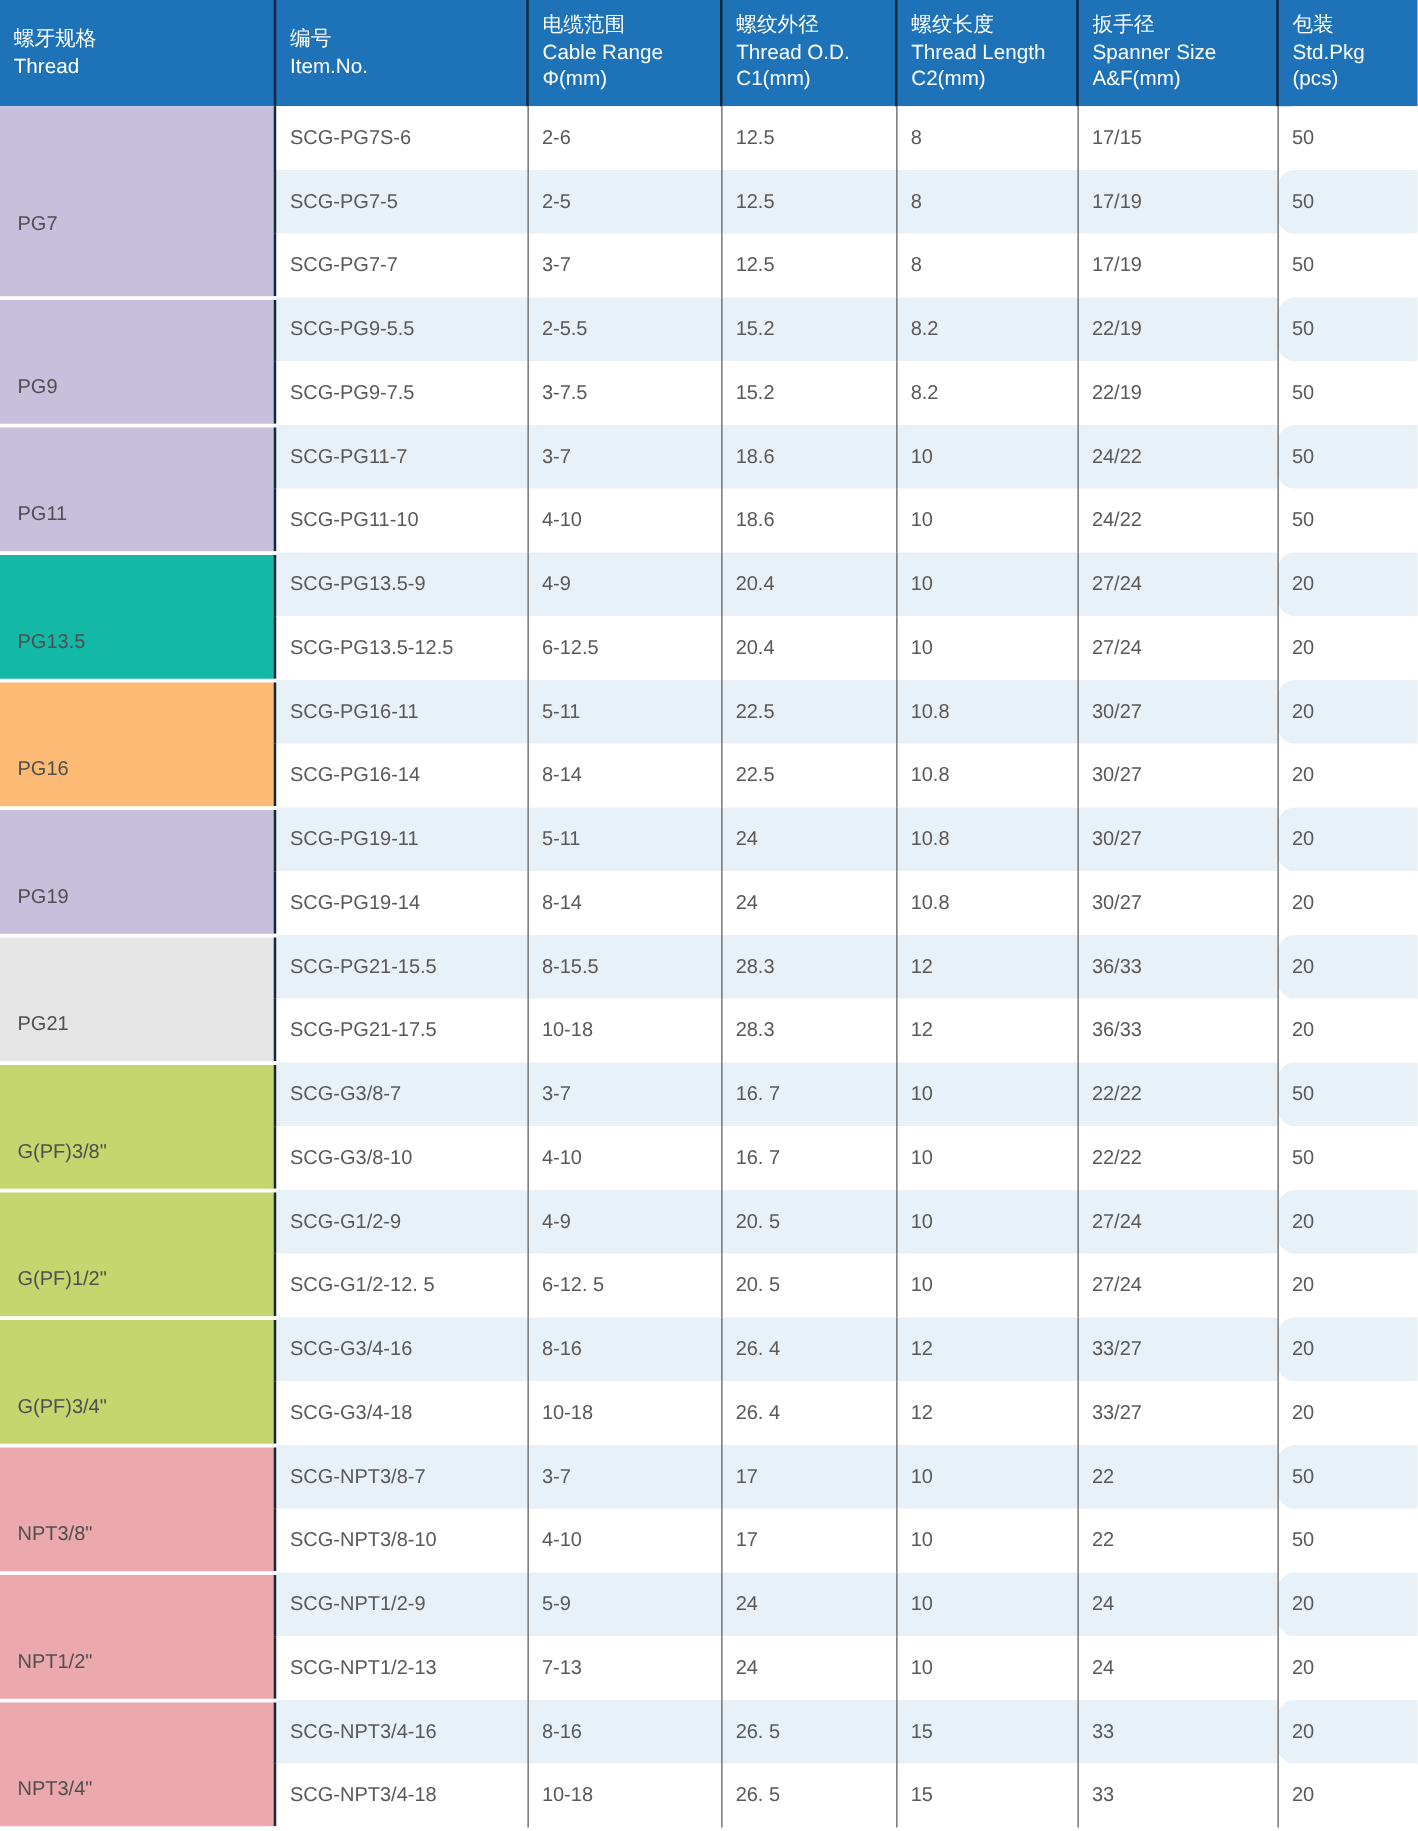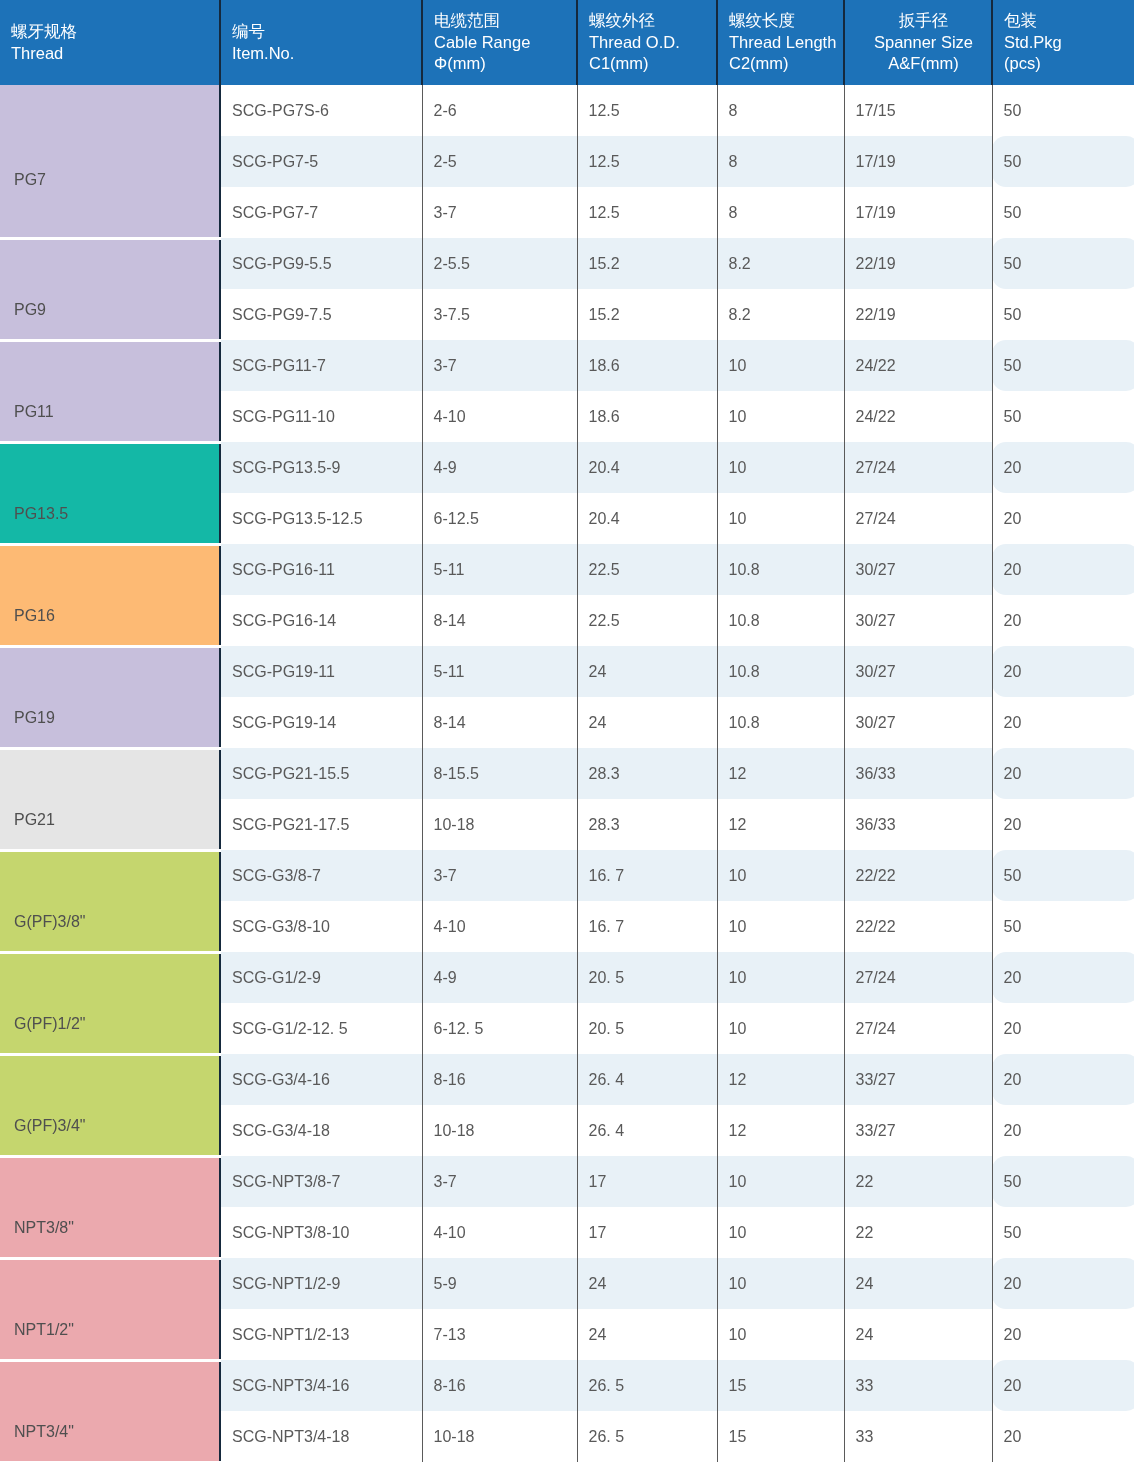--- a/index.html
+++ b/index.html
@@ -31,22 +31,22 @@
     padding: 9px 0 9px 11px;
     height: 85px;
     box-sizing: border-box;
     vertical-align: middle;
     border-right: 2px solid #15293d;
   }
   thead th.th-thread   { width: 220px; border-right: 2px solid #15293d; }
   thead th.th-item     { width: 202px; }
   thead th.th-range    { width: 155px; }
   thead th.th-od       { width: 140px; }
-  thead th.th-len      { width: 127px; }
-  thead th.th-spanner  { width: 148px; text-align: center; }
+  thead th.th-len      { width: 145px; }
+  thead th.th-spanner  { width: 160px; }
   thead th.th-pkg      { width: 148px; border-right: none; }
 
   thead th .hz { display: block; }
   thead th .hen { display: block; }
 
   
   tbody td {
     font-size: 16px;
     color: #595959;
     padding: 0 0 0 11px;

